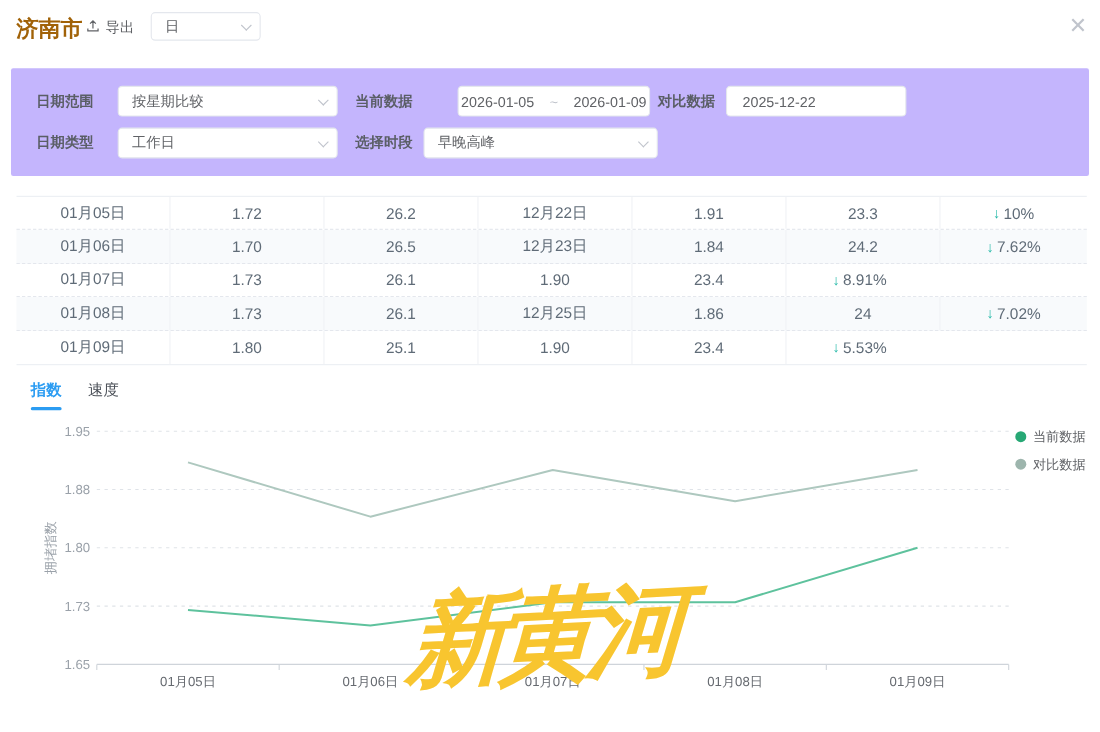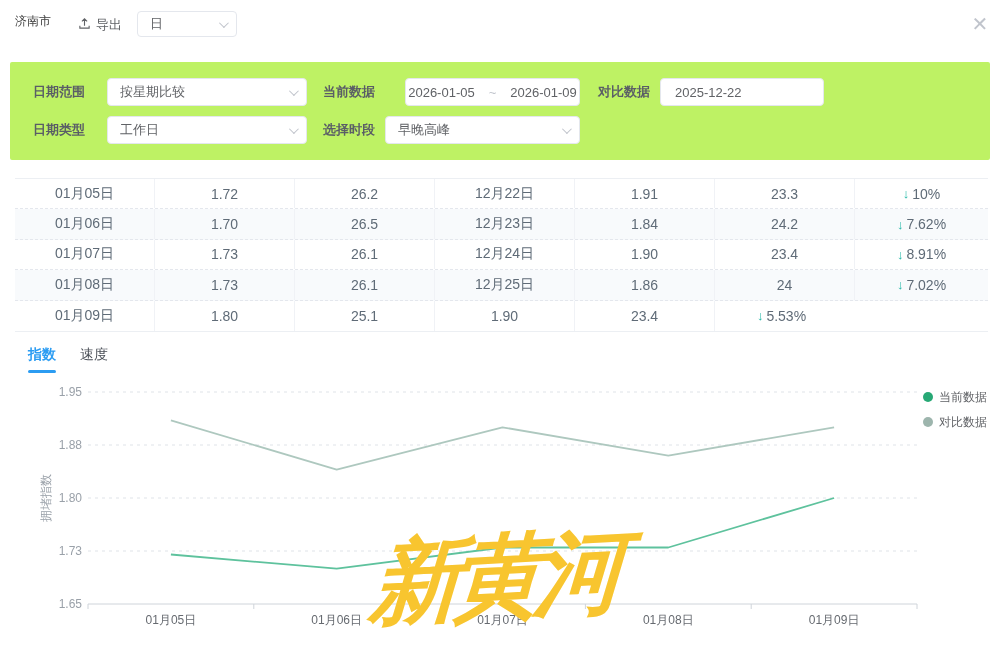--- a/index.html
+++ b/index.html
@@ -1,35 +1,35 @@
 <!DOCTYPE html>
 <html><head>
 <meta charset="utf-8">
 <style>
   * { margin:0; padding:0; box-sizing:border-box; }
   html,body { background:#fff; }
   body { font-family:"Liberation Sans","DejaVu Sans",sans-serif; }
   .screen { position:relative; width:1000px; height:665px; background:#fff; overflow:hidden; }
 
   
-  .hdr-title { position:absolute; left:15px; top:13px; font-size:12px; font-weight:normal; color:#404040; }
+  .hdr-title { position:absolute; left:15px; top:13px; font-size:20px; font-weight:bold; color:#a16207; }
   .export-btn { position:absolute; left:78px; top:16px; display:flex; align-items:center; gap:5px;
                 font-size:13px; color:#606266; cursor:pointer; }
   .hdr-select { position:absolute; left:137px; top:11px; width:100px; height:26px; }
   .close-x { position:absolute; right:8px; top:12px; width:24px; height:24px; font-size:20px;
              line-height:24px; text-align:center; color:#c0c4cc; cursor:pointer; }
 
   .sel { background:#fff; border:1px solid #e4e7ed; border-radius:4px; height:100%;
          display:flex; align-items:center; justify-content:space-between; padding:0 10px 0 12px;
          font-size:13px; color:#606266; cursor:pointer; }
   .chev { width:7px; height:7px; border-right:1.5px solid #c0c4cc; border-bottom:1.5px solid #c0c4cc;
           transform:rotate(45deg) translateY(-2px); flex:none; }
 
   
-  .panel { position:absolute; left:10px; top:62px; width:980px; height:98px; background:#bef264; border-radius:2px; }
+  .panel { position:absolute; left:10px; top:62px; width:980px; height:98px; background:#c4b5fd; border-radius:2px; }
   .flabel { position:absolute; height:28px; line-height:28px; font-size:13px; font-weight:bold; color:#5a5e66; }
   .fctl { position:absolute; height:28px; }
   .finput { background:#fff; border:1px solid #e4e7ed; border-radius:4px; height:100%;
             display:flex; align-items:center; font-size:13px; color:#606266; }
   .finput.centered { justify-content:center; gap:14px; }
   .finput.lpad { padding-left:14px; }
 
   
   .tbl { position:absolute; left:15px; top:178px; width:973px; border-top:1px solid #eceff3;
          border-bottom:1px solid #eceff3; }
@@ -82,21 +82,21 @@
   <div class="panel">
     <div class="flabel" style="left:23px;top:16px;">日期范围</div>
     <div class="fctl" style="left:97px;top:16px;width:200px;">
       <div class="sel">
         <span>按星期比较</span>
         <span class="chev"></span>
       </div>
     </div>
 
     <div class="flabel" style="left:313px;top:16px;">当前数据</div>
-    <div class="fctl" style="left:375px;top:16px;width:195px;padding-left:20px;">
+    <div class="fctl" style="left:386px;top:16px;width:195px;padding-left:20px;">
       <div class="finput centered">
         <span>2026-01-05</span>
         <span style="color:#c0c4cc;">~</span>
         <span>2026-01-09</span>
       </div>
     </div>
 
     <div class="flabel" style="left:588px;top:16px;">对比数据</div>
     <div class="fctl" style="left:650px;top:16px;width:164px;">
       <div class="finput lpad">
@@ -106,21 +106,21 @@
 
     <div class="flabel" style="left:23px;top:54px;">日期类型</div>
     <div class="fctl" style="left:97px;top:54px;width:200px;">
       <div class="sel">
         <span>工作日</span>
         <span class="chev"></span>
       </div>
     </div>
 
     <div class="flabel" style="left:313px;top:54px;">选择时段</div>
-    <div class="fctl" style="left:375px;top:54px;width:195px;">
+    <div class="fctl" style="left:375px;top:54px;width:213px;">
       <div class="sel">
         <span>早晚高峰</span>
         <span class="chev"></span>
       </div>
     </div>
   </div>
 
   <div class="tbl" id="data-table">
       <div class="trow">
         <div class="tcell" style="width: 140px;">01月05日</div>
@@ -143,21 +143,20 @@
         <div class="tcell" style="width: 140px;">24.2</div>
         <div class="tcell" style="width: 133px;">
           <span class="trend-arrow" style="color: rgb(35, 184, 167);">↓</span>
           <span>7.62%</span>
         </div>
       </div>
       <div class="trow">
         <div class="tcell" style="width: 140px;">01月07日</div>
         <div class="tcell" style="width: 140px;">1.73</div>
         <div class="tcell" style="width: 140px;">26.1</div>
-        <div class="tcell" style="width: 140px;">12月24日</div>
         <div class="tcell" style="width: 140px;">1.90</div>
         <div class="tcell" style="width: 140px;">23.4</div>
         <div class="tcell" style="width: 133px;">
           <span class="trend-arrow" style="color: rgb(35, 184, 167);">↓</span>
           <span>8.91%</span>
         </div>
       </div>
       <div class="trow alt">
         <div class="tcell" style="width: 140px;">01月08日</div>
         <div class="tcell" style="width: 140px;">1.73</div>

